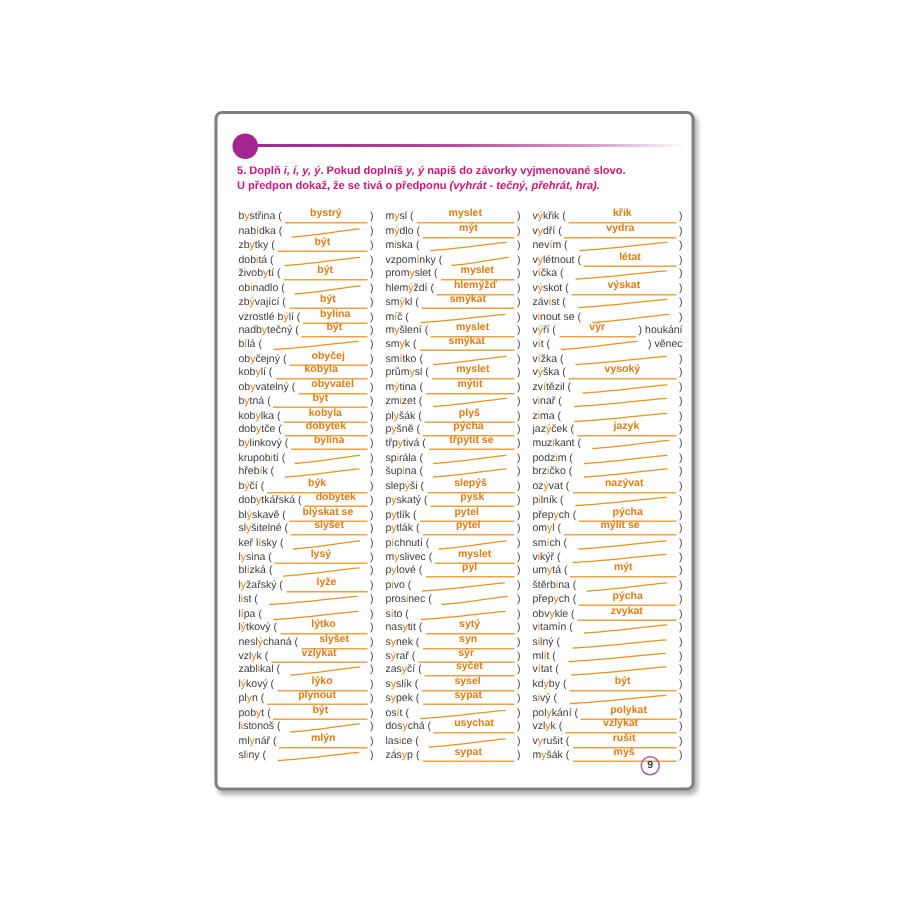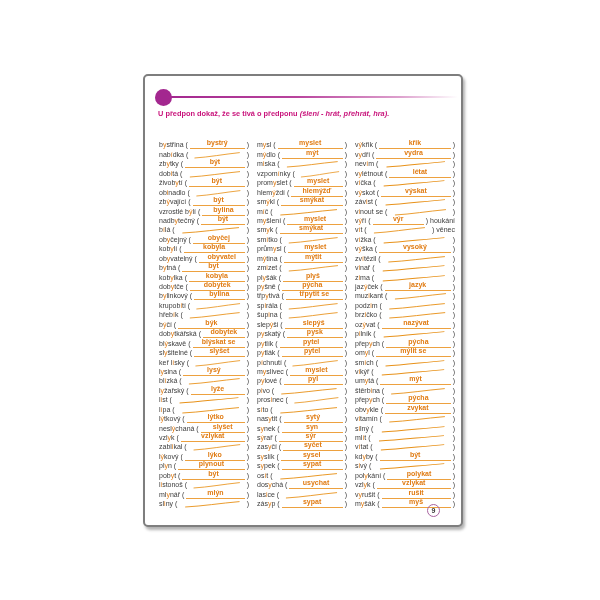--- a/index.html
+++ b/index.html
@@ -54,21 +54,22 @@
     font-size:7px;font-weight:bold;line-height:11px;text-align:center;color:#3c3c3c;
   }
 </style>
 </head>
 <body>
 
 <div class="card">
   <div class="dot"></div>
   <div class="rule"></div>
   <div class="task-header">
-    <div id="hline2"><span>U předpon dokaž, že se tivá o předponu </span><span class="it">(šlení - hrát, přehrát, hra).</span></div>
+    <div id="hline1"><span>5. Doplň </span><span class="it">i, í, y, ý</span><span>. Pokud doplníš </span><span class="it">y, ý</span><span> napiš do závorky vyjmenované slovo.</span></div>
+    <div id="hline2"><span>U předpon dokaž, že se tivá o předponu </span><span class="it">(vyhrát - tečný, přehrát, hra).</span></div>
   </div>
   <div class="cols">
     <div class="col">
         <div class="row">
           <span class="word">b<span class="hl">y</span>střina</span>
           <span class="paren">&nbsp;(</span>
           <span class="blank filled"><span class="ans">bystrý</span></span>
           <span class="paren">)</span>
         </div>
         <div class="row">

